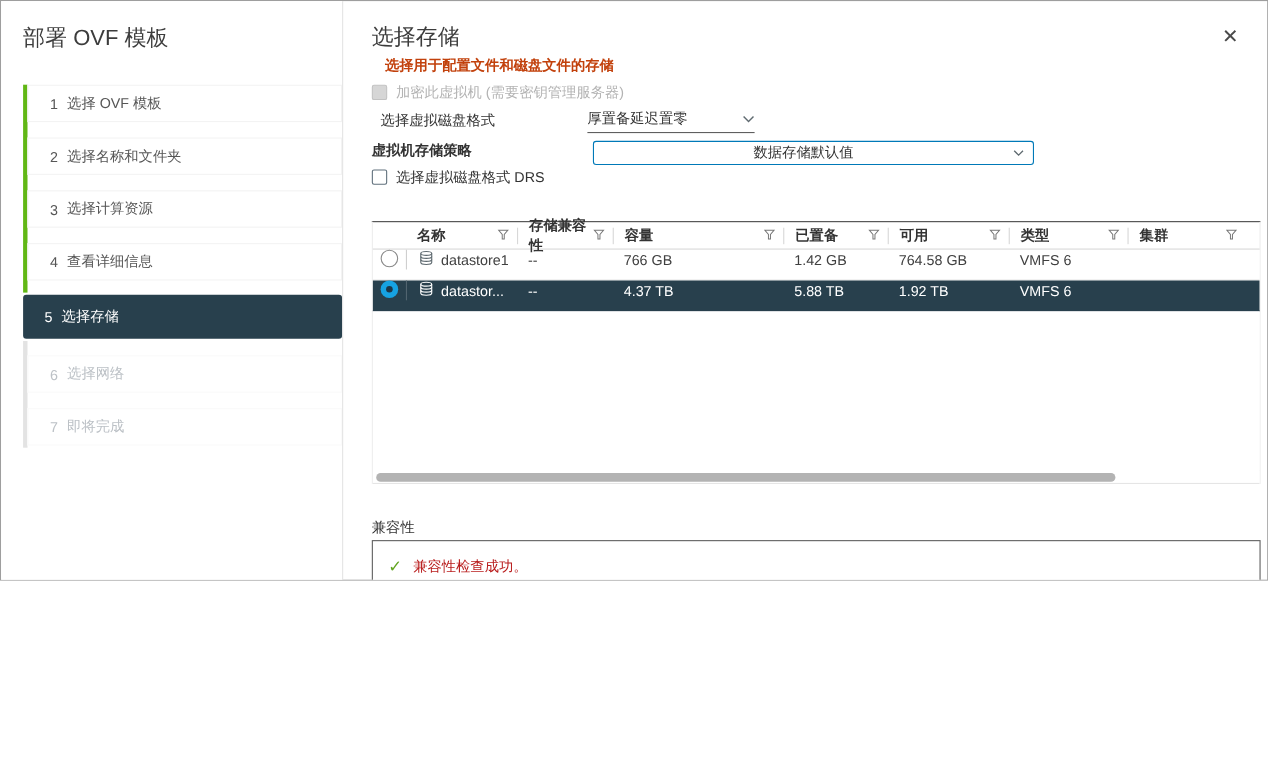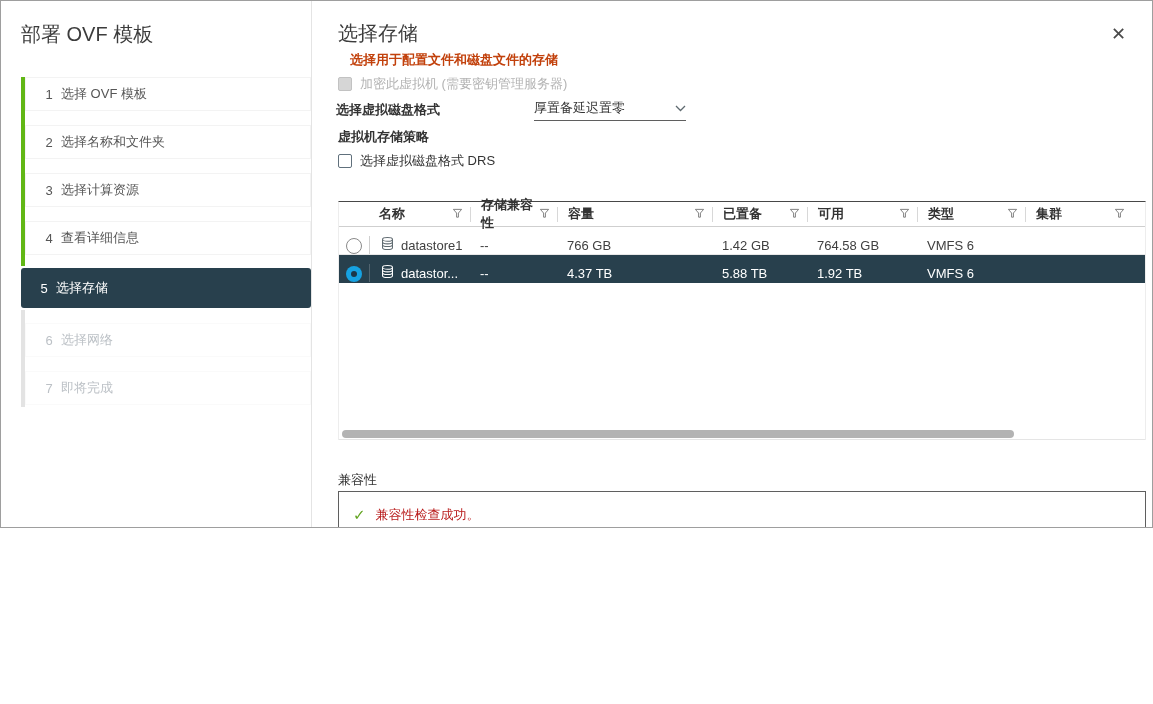--- a/index.html
+++ b/index.html
@@ -30,21 +30,21 @@
   .close-btn { position:absolute; left:1110px; top:22px; font-size:18px; color:#4a4a4a; cursor:pointer; }
   .subtitle { position:absolute; left:337px; top:50px; font-size:13px; font-weight:bold; color:#c2410c;margin-left:12px; }
 
   
   .encrypt-row { position:absolute; left:337px; top:74px; display:flex; align-items:center; }
   .cb { width:14px; height:14px; border-radius:2px; }
   .cb-disabled { background:#d6d6d6; border:1px solid #c2c2c2; }
   .cb-enabled { background:#fff; border:1px solid #60707c; cursor:pointer; }
   .encrypt-row .lab { margin-left:8px; font-size:13px; color:#b3b3b3; }
 
-  .fmt-label { position:absolute; left:335px; top:100px; font-size:13px; font-weight:bold; }
+  .fmt-label { position:absolute; left:345px; top:100px; font-size:13px; font-weight:normal; }
   .fmt-select { position:absolute; left:533px; top:95px; width:152px; height:25px;
                 border-bottom:1px solid #5f5f5f; display:flex; align-items:center;
                 justify-content:space-between; font-size:13px; color:#333; cursor:pointer; }
   .policy-label { position:absolute; left:337px; top:127px; font-size:13px; font-weight:bold; }
   .policy-select { position:absolute; left:538px; top:127px; width:401px; height:22px;
                    border:1px solid #0079b8; border-radius:3px; display:flex; align-items:center;
                    font-size:13px; color:#333; cursor:pointer; }
   .policy-select .val { flex:1; text-align:center; }
   .policy-select .chev { margin-right:8px; }
   .drs-row { position:absolute; left:337px; top:151px; display:flex; align-items:center; }
@@ -63,21 +63,21 @@
   .c-name { width:101px; flex:none; }
   .c-compat { width:87px; flex:none; }
   .c-cap { width:155px; flex:none; }
   .c-prov { width:95px; flex:none; }
   .c-free { width:110px; flex:none; }
   .c-type { width:108px; flex:none; }
   .c-clu { width:107px; flex:none; }
   .c-fill { flex:1; }
   .funnel { flex:none; margin-left:4px; }
 
-  .t-row { display:flex; height:28px; align-items:flex-end; font-size:13px; color:#404040;
+  .t-row { display:flex; height:28px; align-items:flex-start; font-size:13px; color:#404040;
            border-bottom:1px solid #e8e8e8; background:#fff; cursor:pointer; }
   .t-row .cell { padding:0 7px 0 10px; height:18px; display:flex; align-items:center;
                  white-space:nowrap; overflow:hidden; }
   .t-row .cell.c-name { border-left:1px solid #cfcfcf; }
   .t-row.selected { background:#28404d; color:#fff; border-bottom:1px solid #28404d; }
   .t-row.selected .cell.c-name { border-left-color:#51646f; }
   .ds-icon { margin-right:6px; color:#5f6a70; flex:none; }
   .t-row.selected .ds-icon { color:#fff; }
 
   .radio { width:16px; height:16px; border-radius:50%; border:1px solid #8a8a8a; background:#fff;
@@ -169,20 +169,28 @@
   <div class="fmt-select">
     <span>厚置备延迟置零</span>
     <span class="chev">
       <svg width="11" height="7" viewBox="0 0 11 7">
           <polyline points="1,1 5.5,5.5 10,1" fill="none" stroke="#5f6a70" stroke-width="1.3"></polyline>
         </svg>
     </span>
   </div>
 
   <div class="policy-label">虚拟机存储策略</div>
+  <div class="policy-select">
+    <span class="val">数据存储默认值</span>
+    <span class="chev">
+      <svg width="10" height="6" viewBox="0 0 10 6">
+          <polyline points="1,1 5,5 9,1" fill="none" stroke="#5f6a70" stroke-width="1.2"></polyline>
+        </svg>
+    </span>
+  </div>
 
   <div class="drs-row">
     <span class="cb cb-enabled"></span>
     <span class="lab">选择虚拟磁盘格式 DRS</span>
   </div>
 
   <div class="ds-table">
     <div class="t-header">
       <div class="c-radio"></div>
       <div class="hcell c-name">

